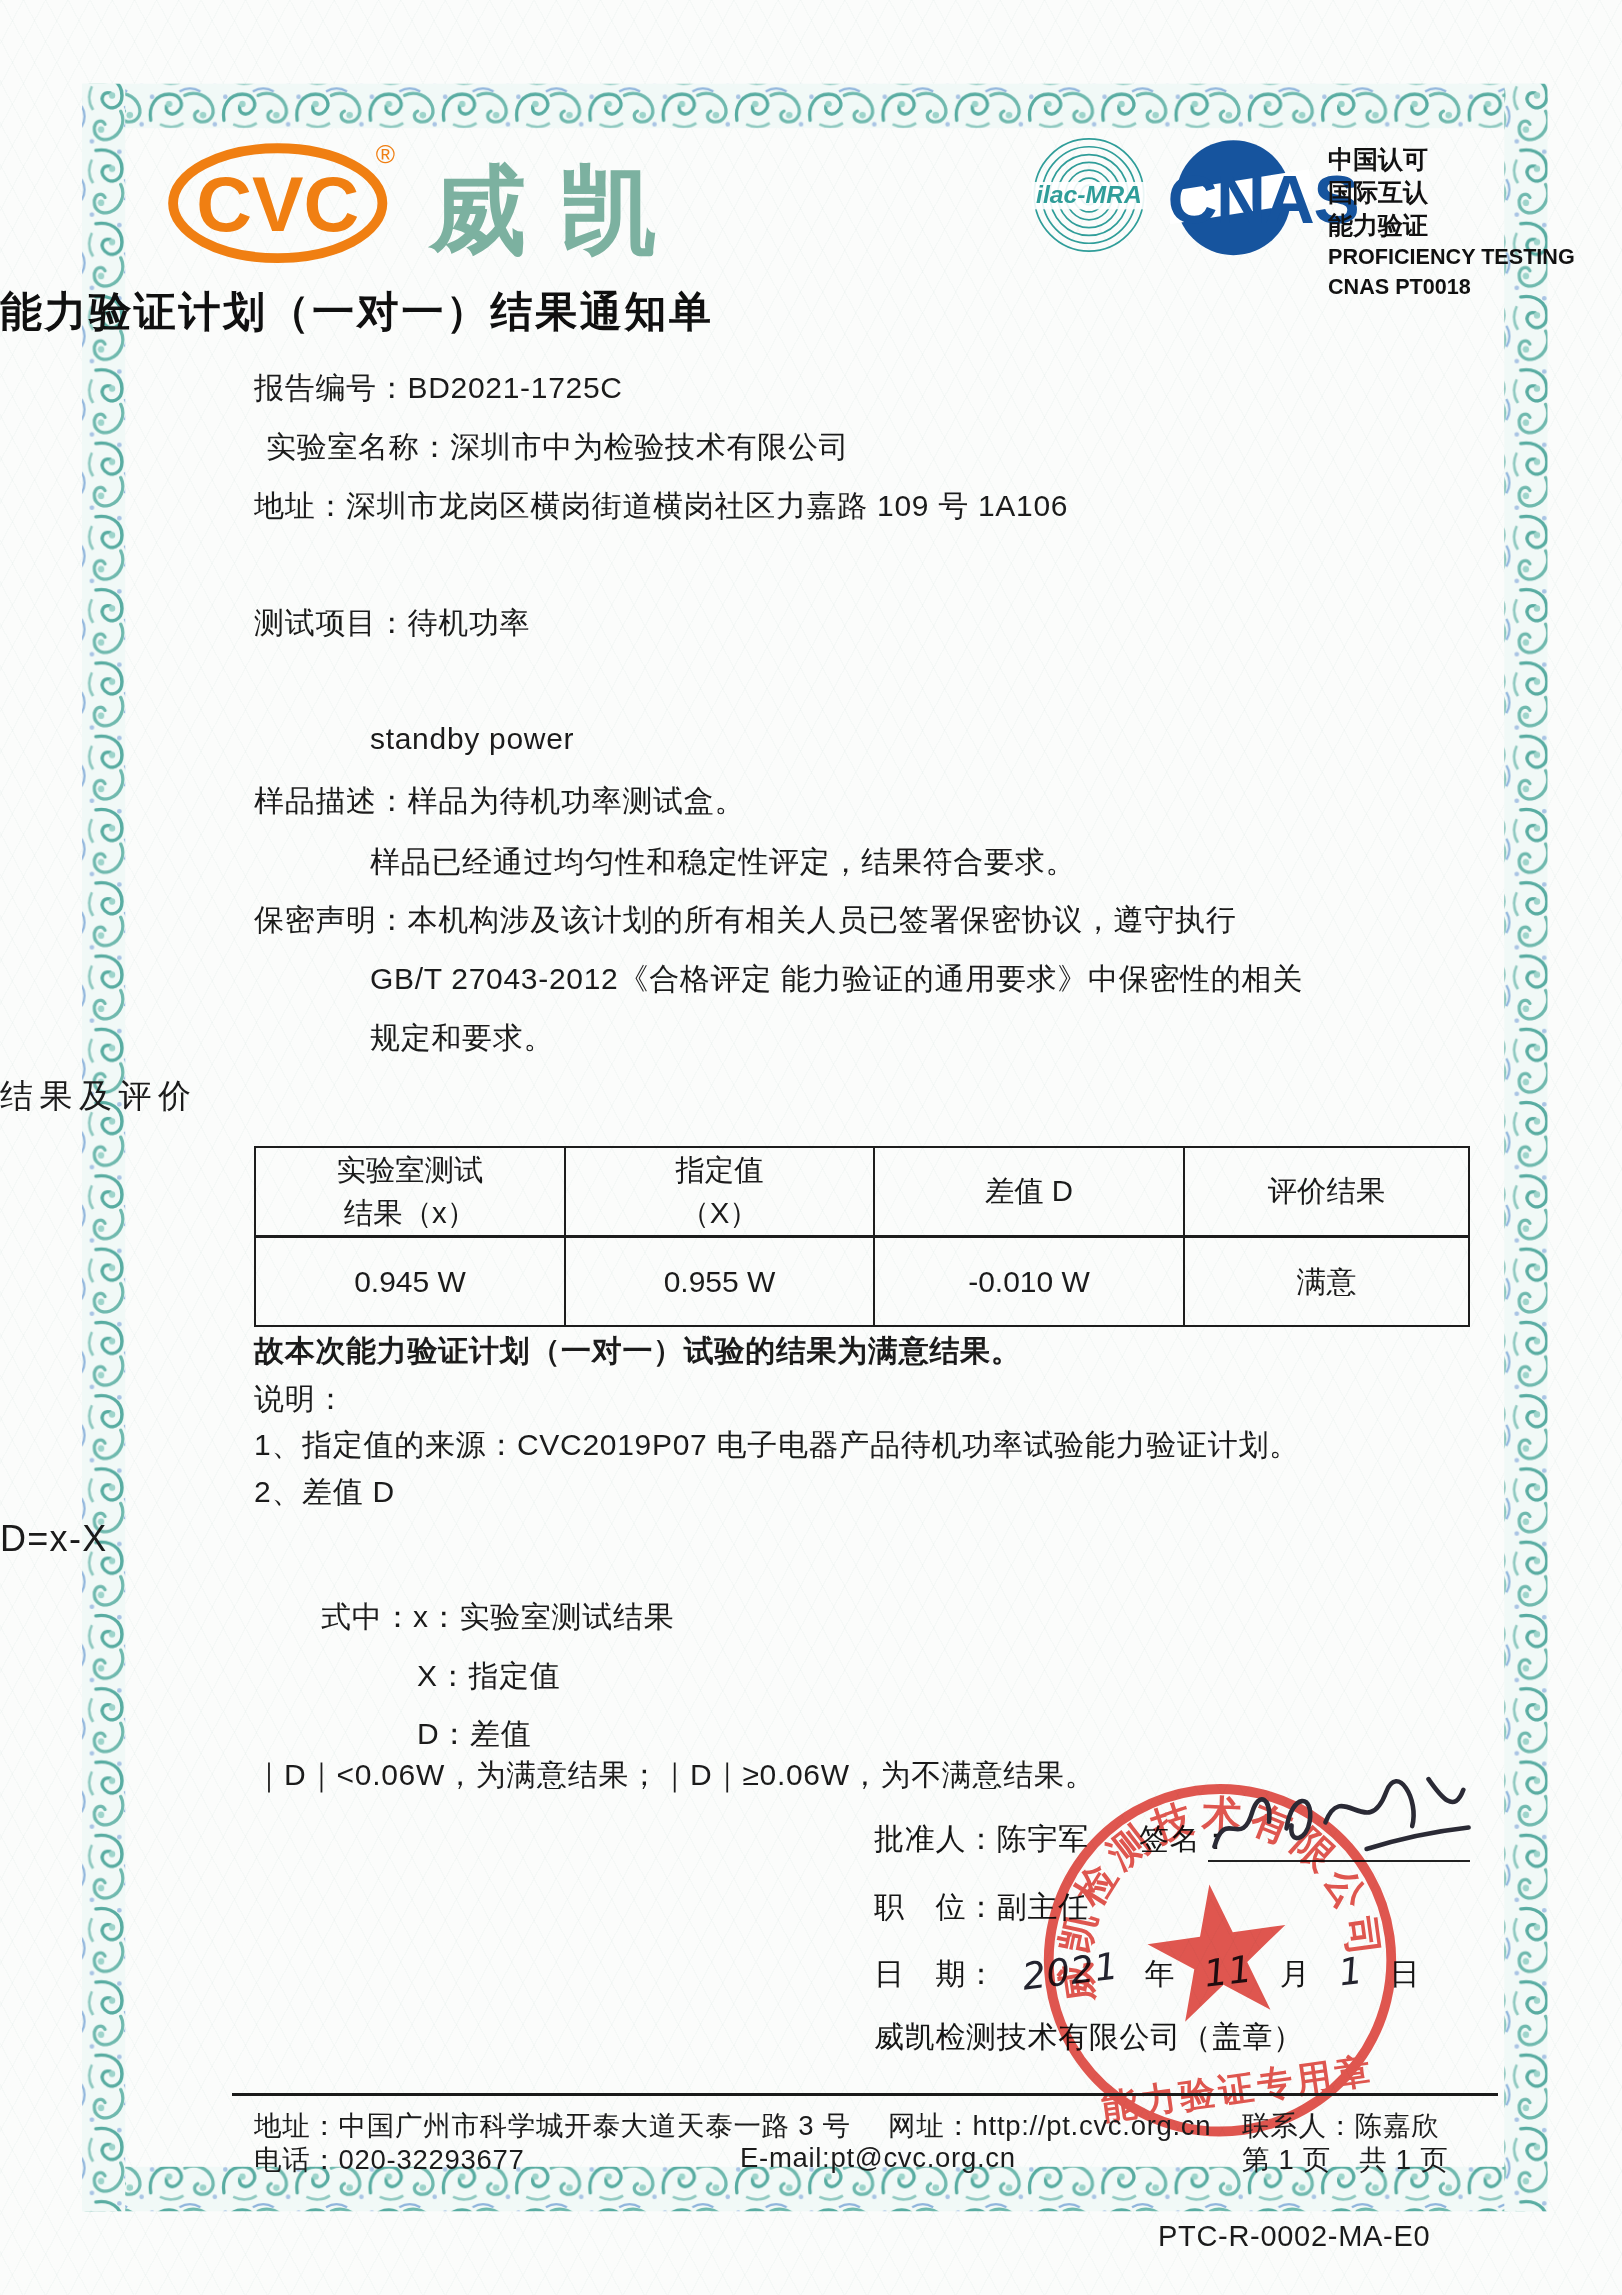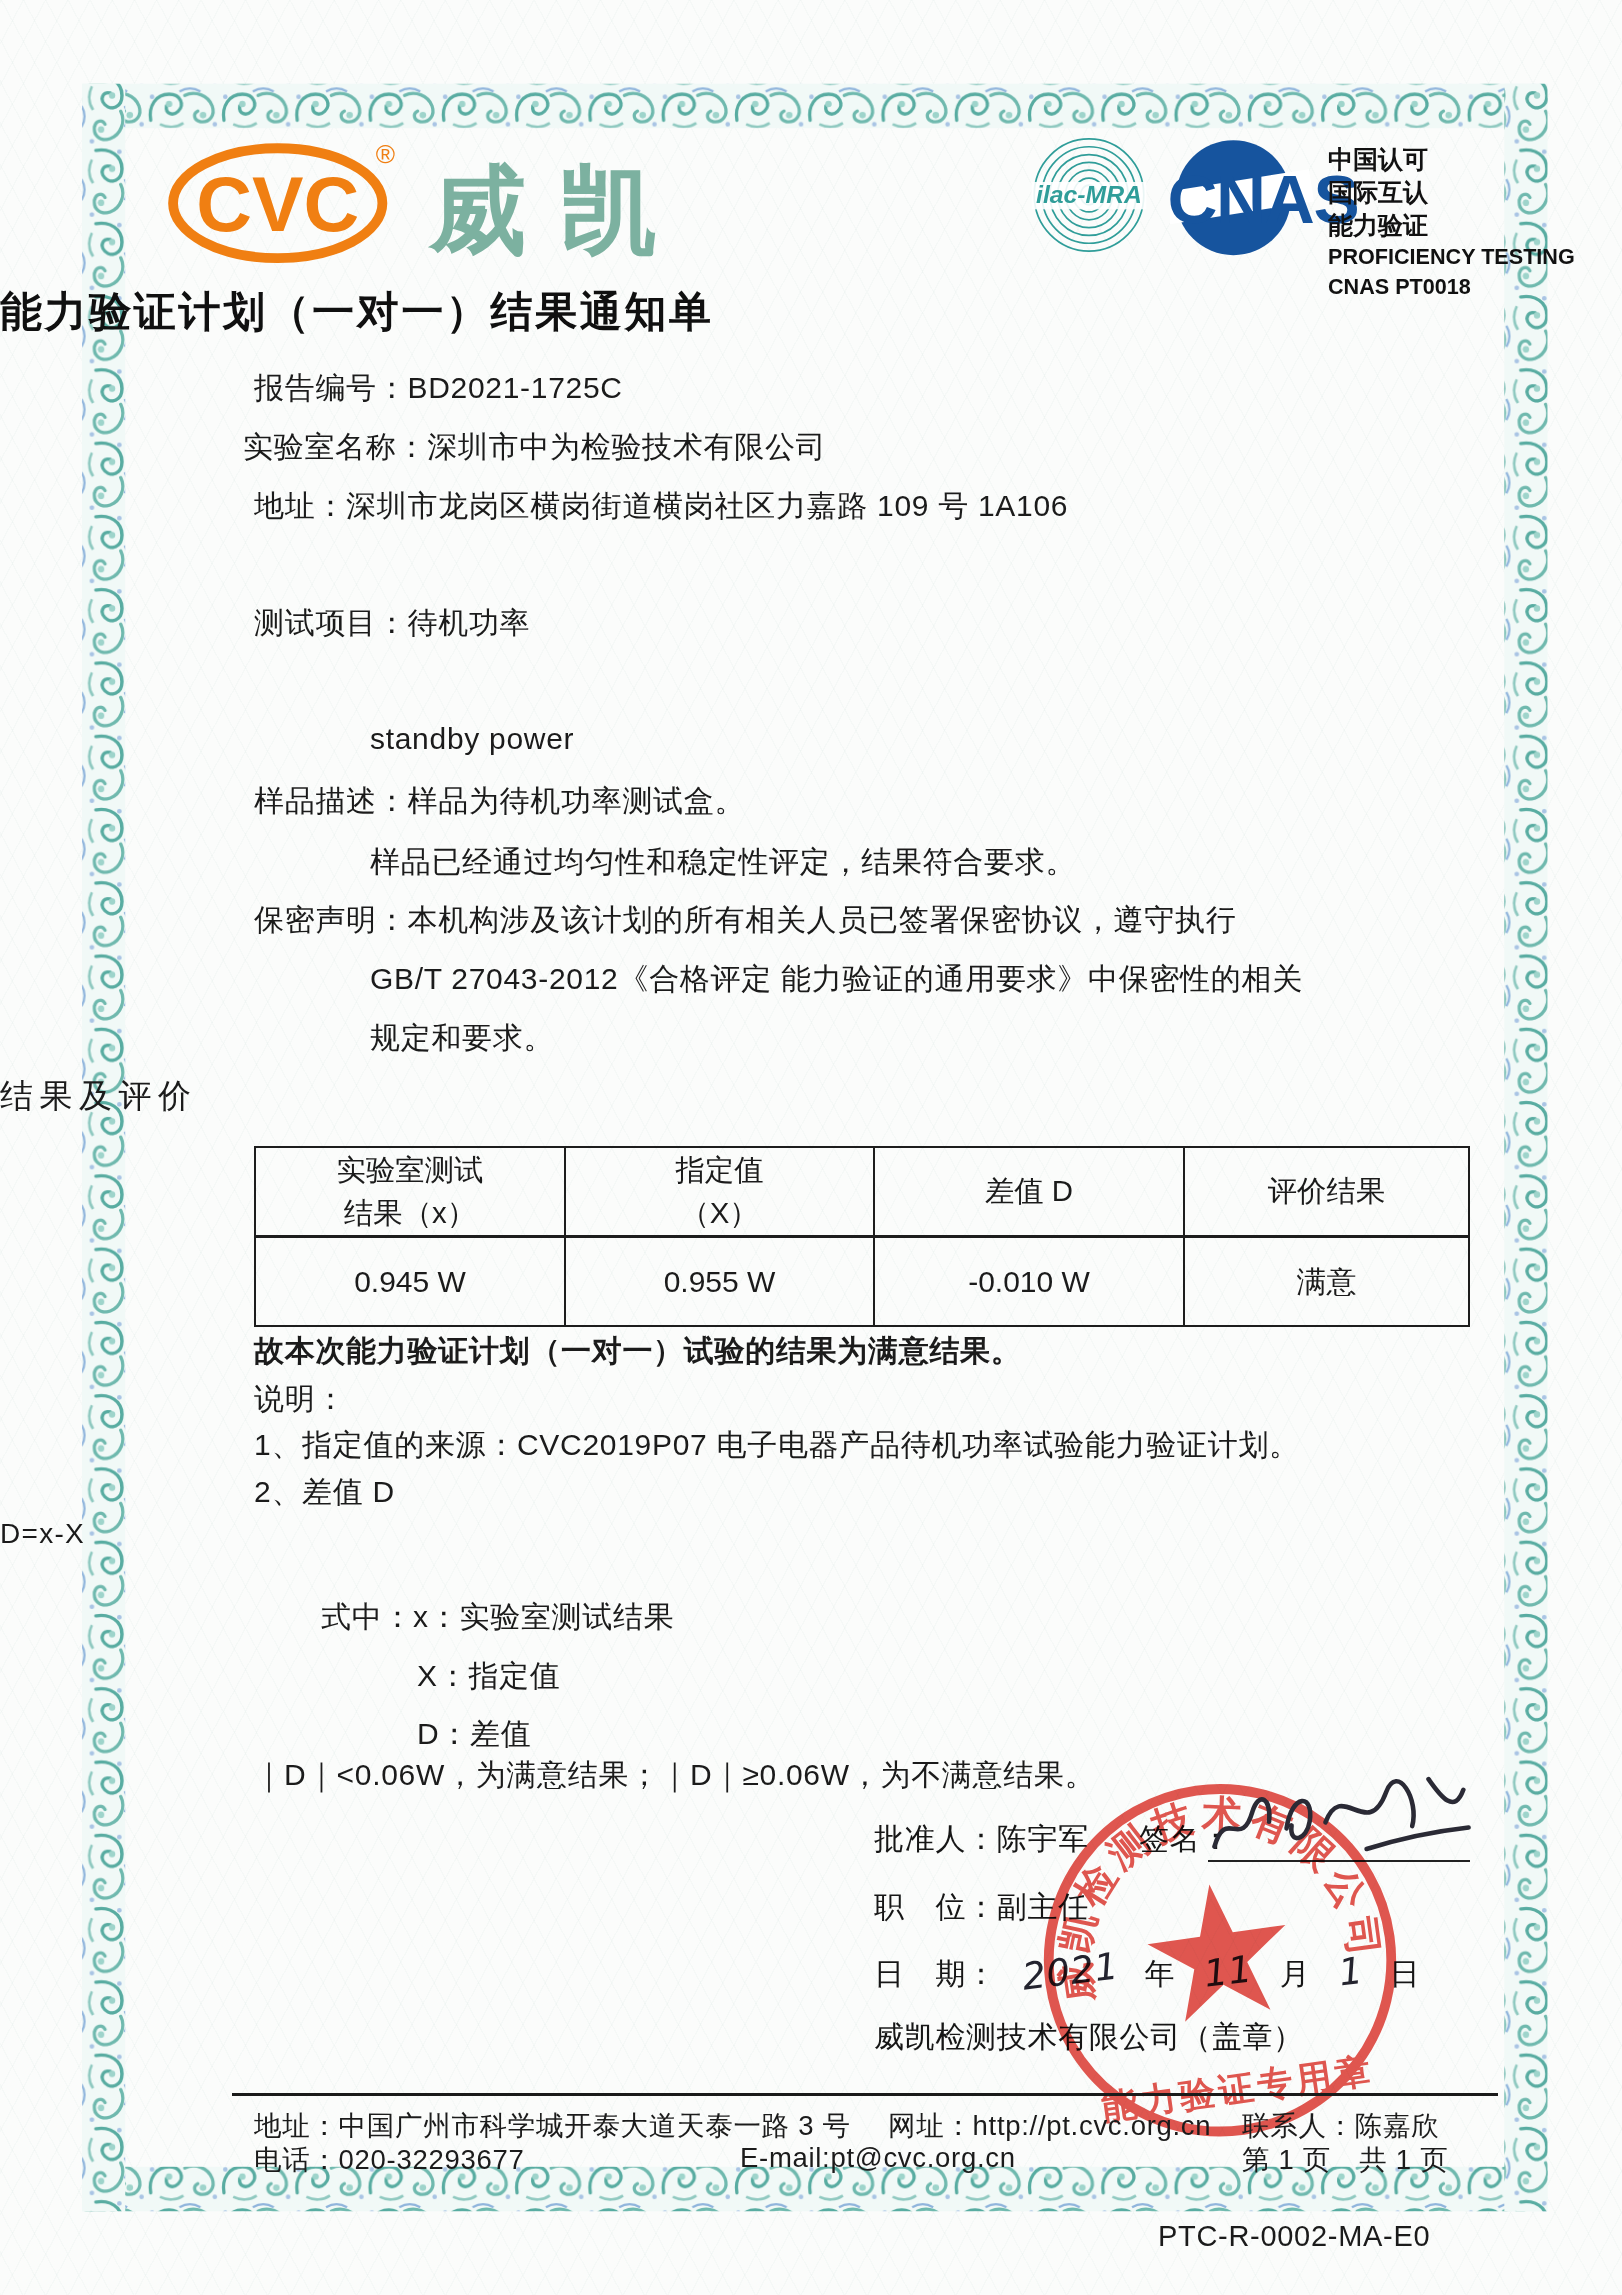--- a/index.html
+++ b/index.html
@@ -10,21 +10,21 @@
     background-image:
       repeating-linear-gradient(62deg, rgba(150,188,178,.055) 0 1.3px, rgba(0,0,0,0) 1.3px 19.6px),
       repeating-linear-gradient(-62deg, rgba(150,188,178,.055) 0 1.3px, rgba(0,0,0,0) 1.3px 19.6px);
   }
   .abs{position:absolute;}
   .line{position:absolute;font-size:30px;white-space:nowrap;color:#1b1b1b;letter-spacing:0.7px;}
   .bold{font-weight:700;}
   .centered{left:0;width:1480px;text-align:left;}
   .title{font-size:42px;font-weight:700;letter-spacing:2.6px;color:#101010;}
   .heading{font-size:33px;letter-spacing:6.5px;font-weight:500;}
-  .formula{font-size:28px;letter-spacing:1.3px;}
+  .formula{font-size:36px;letter-spacing:1.3px;}
   .footer-line{font-size:27.5px;}
   .brand-cn{font-size:97px;font-weight:700;letter-spacing:34px;color:#7cb1a0;}
   .accred{font-weight:700;color:#111;line-height:33px;font-size:25px;white-space:nowrap;}
   .accred .en{font-size:21.6px;line-height:30px;letter-spacing:0;}
   table.rtbl{position:absolute;left:254px;top:1146px;border-collapse:collapse;table-layout:fixed;}
   table.rtbl td{
     border:2px solid #1d1d1d;text-align:center;vertical-align:middle;
     font-size:29.4px;color:#1b1b1b;white-space:pre-line;line-height:1.45;
   }
   table.rtbl tr.hdr td{height:84px;border-bottom:3.9px solid #1d1d1d;}
@@ -104,21 +104,21 @@
     <div>中国认可</div>
     <div>国际互认</div>
     <div>能力验证</div>
     <div class="en">PROFICIENCY TESTING</div>
     <div class="en">CNAS PT0018</div>
   </div>
 
   <div class="line centered title" style="top:284px;">能力验证计划（一对一）结果通知单</div>
 
   <div class="line" style="left:254px;top:368px;">报告编号：BD2021-1725C</div>
-  <div class="line" style="left:243px;top:427px;text-align:center;">实验室名称：深圳市中为检验技术有限公司</div>
+  <div class="line" style="left:266px;top:427px;text-align:center;">实验室名称：深圳市中为检验技术有限公司</div>
   <div class="line" style="left:254px;top:486px;">地址：深圳市龙岗区横岗街道横岗社区力嘉路 109 号 1A106</div>
 
   <div class="line" style="left:254px;top:603px;">测试项目：待机功率</div>
   <div class="line" style="left:370px;top:722px;">standby power</div>
   <div class="line" style="left:370px;top:842px;">样品已经通过均匀性和稳定性评定，结果符合要求。</div>
   <div class="line" style="left:254px;top:781px;">样品描述：样品为待机功率测试盒。</div>
   <div class="line" style="left:254px;top:900px;">保密声明：本机构涉及该计划的所有相关人员已签署保密协议，遵守执行</div>
   <div class="line" style="left:370px;top:959px;">GB/T 27043-2012《合格评定 能力验证的通用要求》中保密性的相关</div>
   <div class="line" style="left:370px;top:1018px;">规定和要求。</div>
 

